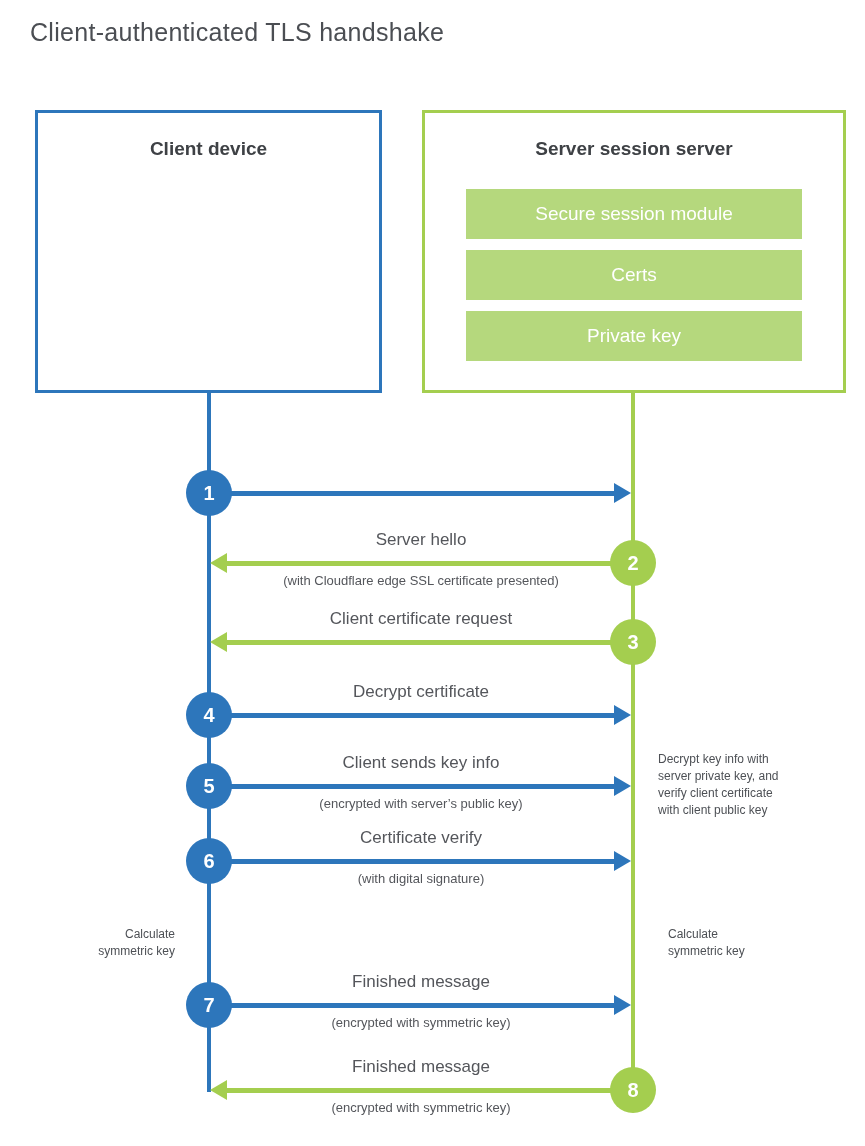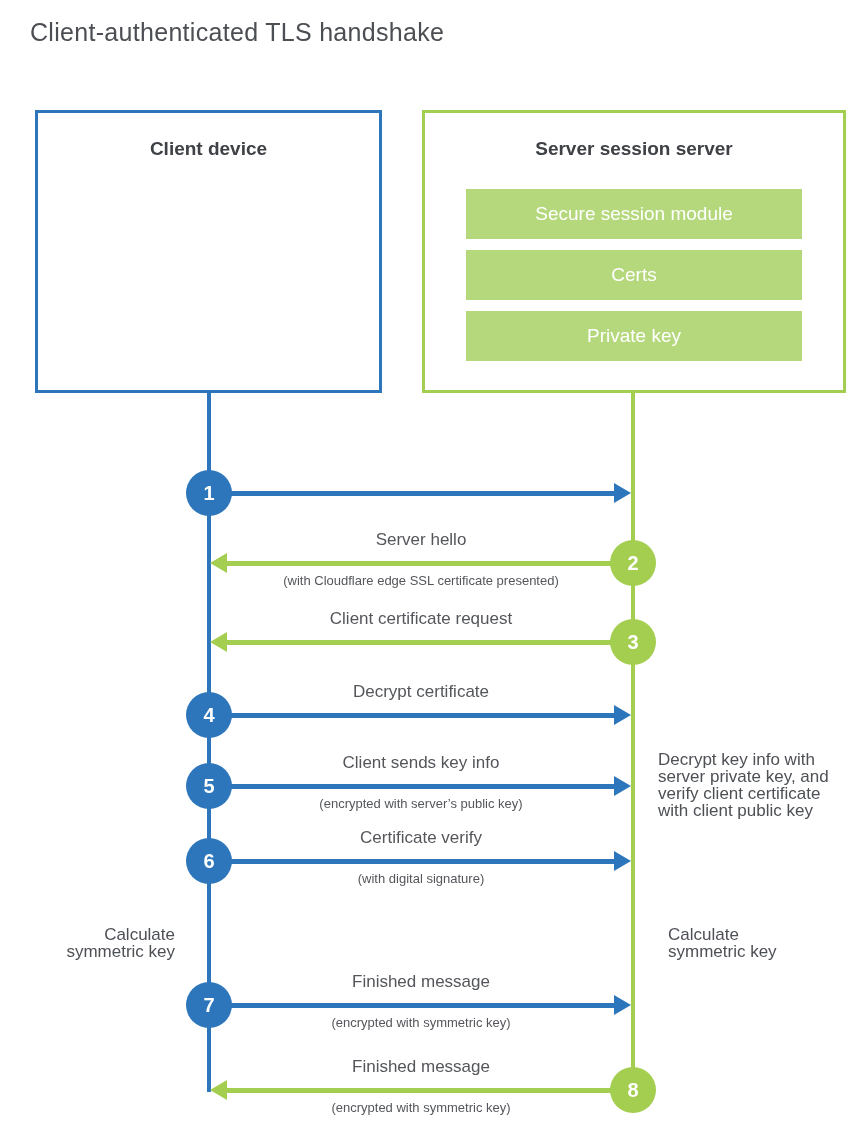--- a/index.html
+++ b/index.html
@@ -71,21 +71,21 @@
   
   .s1-line{top:491px;} .s1-head{top:483px;} .s1-circle{top:470px;} .s1-label{top:460px;}
   .s2-line{top:561px;} .s2-head{top:553px;} .s2-circle{top:540px;} .s2-label{top:530px;} .s2-sub{top:573px;}
   .s3-line{top:640px;} .s3-head{top:632px;} .s3-circle{top:619px;} .s3-label{top:609px;}
   .s4-line{top:713px;} .s4-head{top:705px;} .s4-circle{top:692px;} .s4-label{top:682px;}
   .s5-line{top:784px;} .s5-head{top:776px;} .s5-circle{top:763px;} .s5-label{top:753px;} .s5-sub{top:796px;}
   .s6-line{top:859px;} .s6-head{top:851px;} .s6-circle{top:838px;} .s6-label{top:828px;} .s6-sub{top:871px;}
   .s7-line{top:1003px;} .s7-head{top:995px;} .s7-circle{top:982px;} .s7-label{top:972px;} .s7-sub{top:1015px;}
   .s8-line{top:1088px;} .s8-head{top:1080px;} .s8-circle{top:1067px;} .s8-label{top:1057px;} .s8-sub{top:1100px;}
   
-  .side-note { position:absolute; font-size:17px; color:#4d5055; line-height:17px; }
+  .side-note { position:absolute; font-size:12px; color:#4d5055; line-height:17px; }
   .left-calc  { left:40px;  top:926px; width:135px; text-align:right; }
   .right-calc { left:668px; top:926px; width:140px; text-align:left; }
   .decrypt-note { left:658px; top:751px; width:178px; text-align:left; }
 </style>
 </head>
 <body>
 
 <div class="canvas">
 
   <div class="title">Client-authenticated TLS handshake</div>

